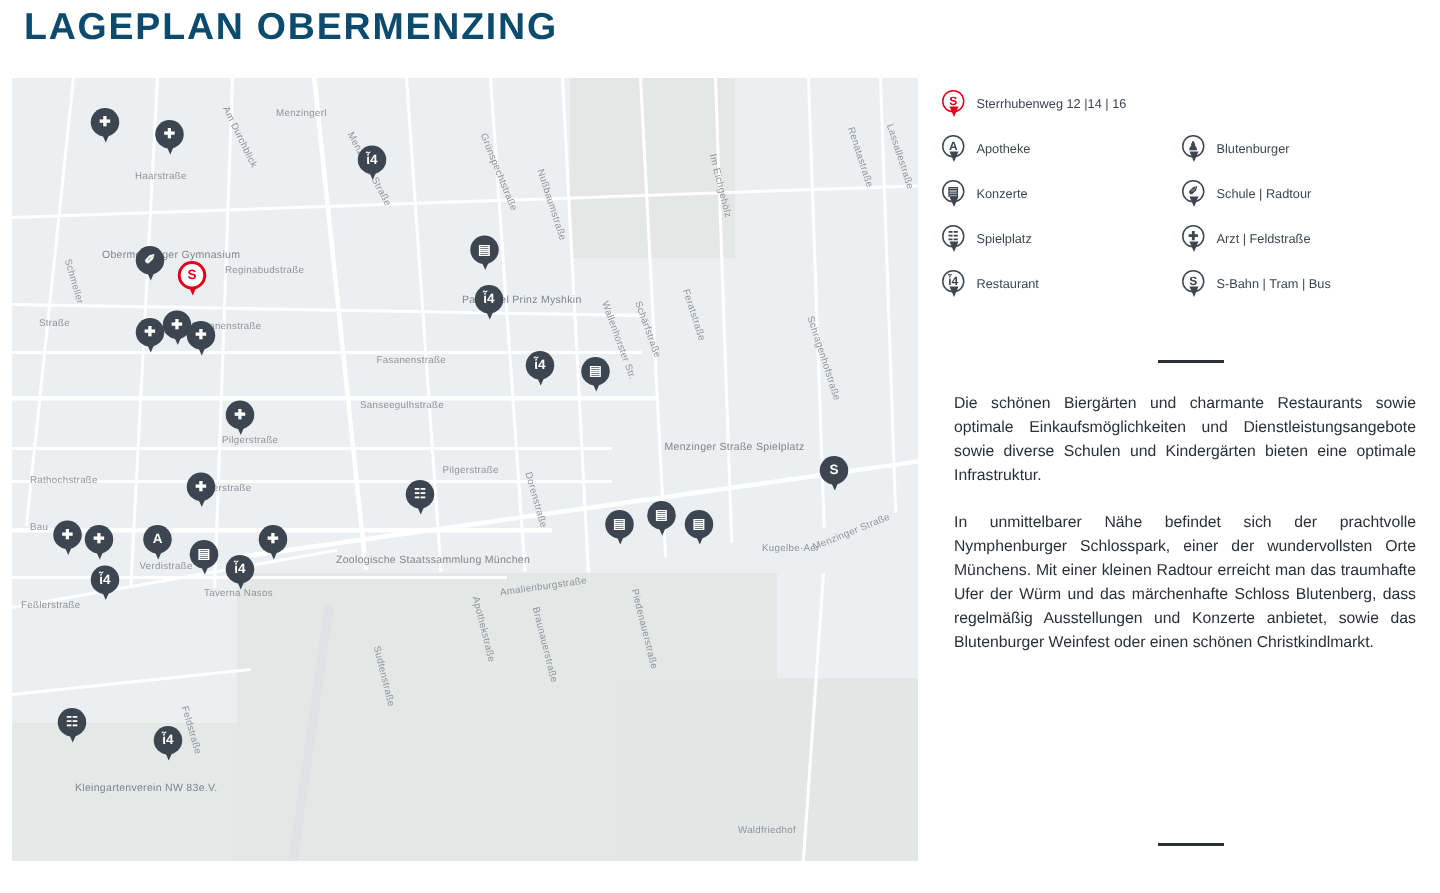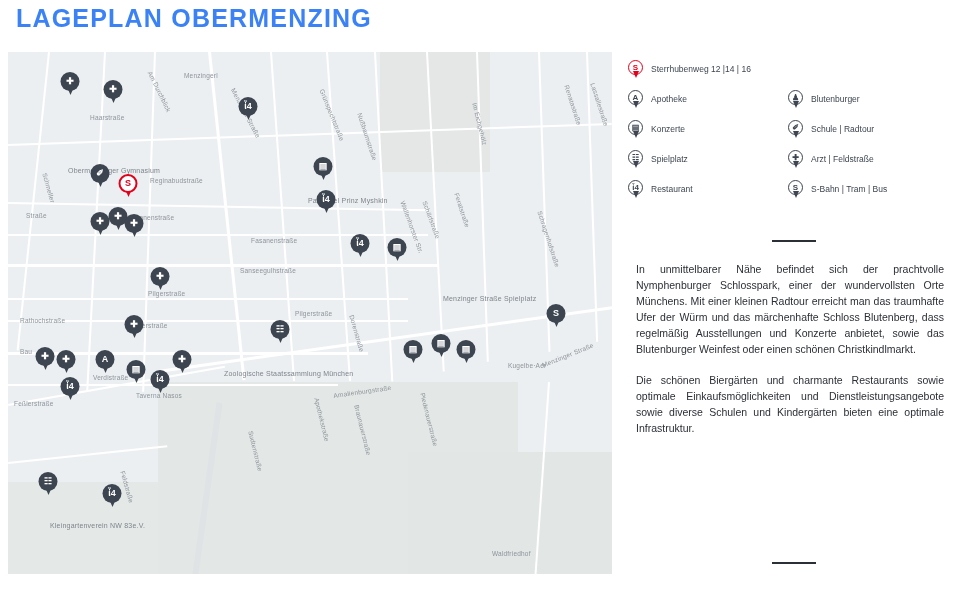--- a/index.html
+++ b/index.html
@@ -16,21 +16,21 @@
   }
 
   
   .page-title {
     position: absolute;
     left: 16px;
     top: 4px;
     font-size: 25px;
     font-weight: bold;
     letter-spacing: 1.2px;
-    color: #3b82f6;
+    color: #0c4a6e;
   }
 
   
   .map {
     position: absolute;
     left: 8px;
     top: 52px;
     width: 604px;
     height: 522px;
     background: #eceff1;
@@ -512,16 +512,16 @@
             <span class="g">S</span>
           </span>
           <span class="legend-label">S-Bahn | Tram | Bus</span>
         </div>
       </div>
     </div>
 </div>
 
 <div class="rule top"></div>
 <div class="text-col">
+  <p class="para">Die schönen Biergärten und charmante Restaurants sowie optimale Einkaufsmöglichkeiten und Dienstleistungsangebote sowie diverse Schulen und Kindergärten bieten eine optimale Infrastruktur.</p>
   <p class="para">In unmittelbarer Nähe befindet sich der prachtvolle Nymphenburger Schlosspark, einer der wundervollsten Orte Münchens. Mit einer kleinen Radtour erreicht man das traumhafte Ufer der Würm und das märchenhafte Schloss Blutenberg, dass regelmäßig Ausstellungen und Konzerte anbietet, sowie das Blutenburger Weinfest oder einen schönen Christkindlmarkt.</p>
-  <p class="para">Die schönen Biergärten und charmante Restaurants sowie optimale Einkaufsmöglichkeiten und Dienstleistungsangebote sowie diverse Schulen und Kindergärten bieten eine optimale Infrastruktur.</p>
 </div>
 <div class="rule bottom"></div>
 
 </body></html>

